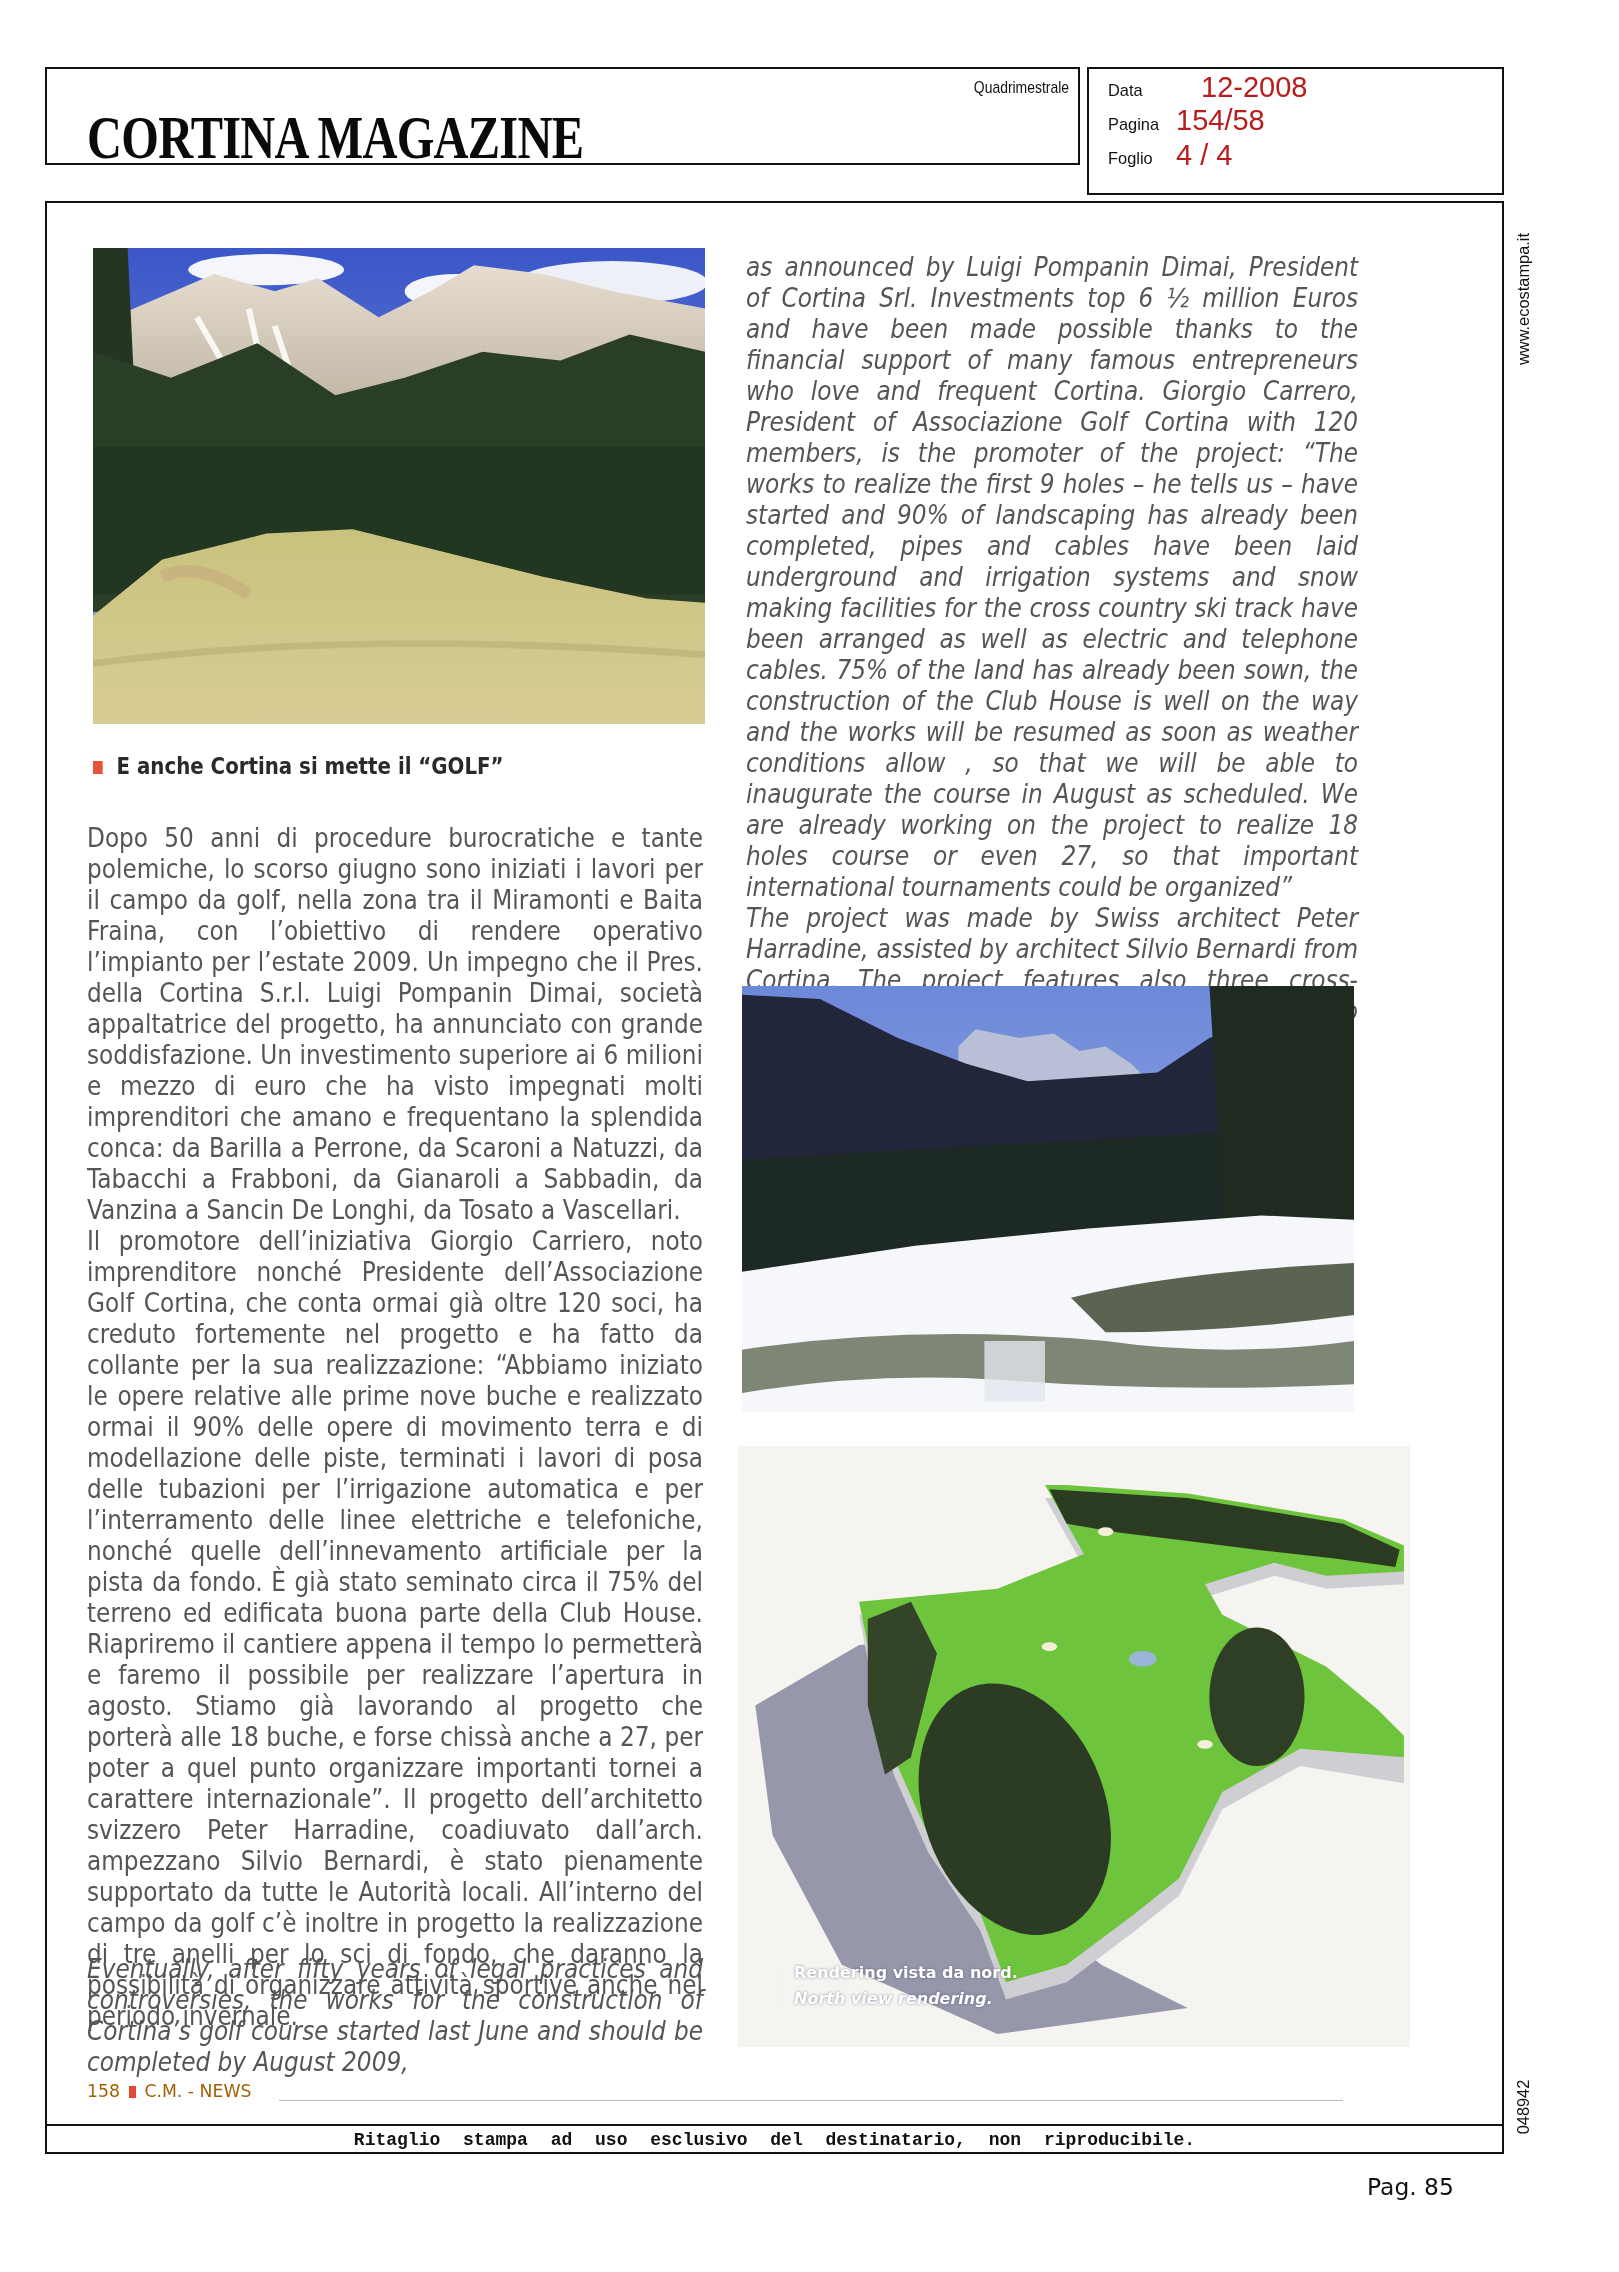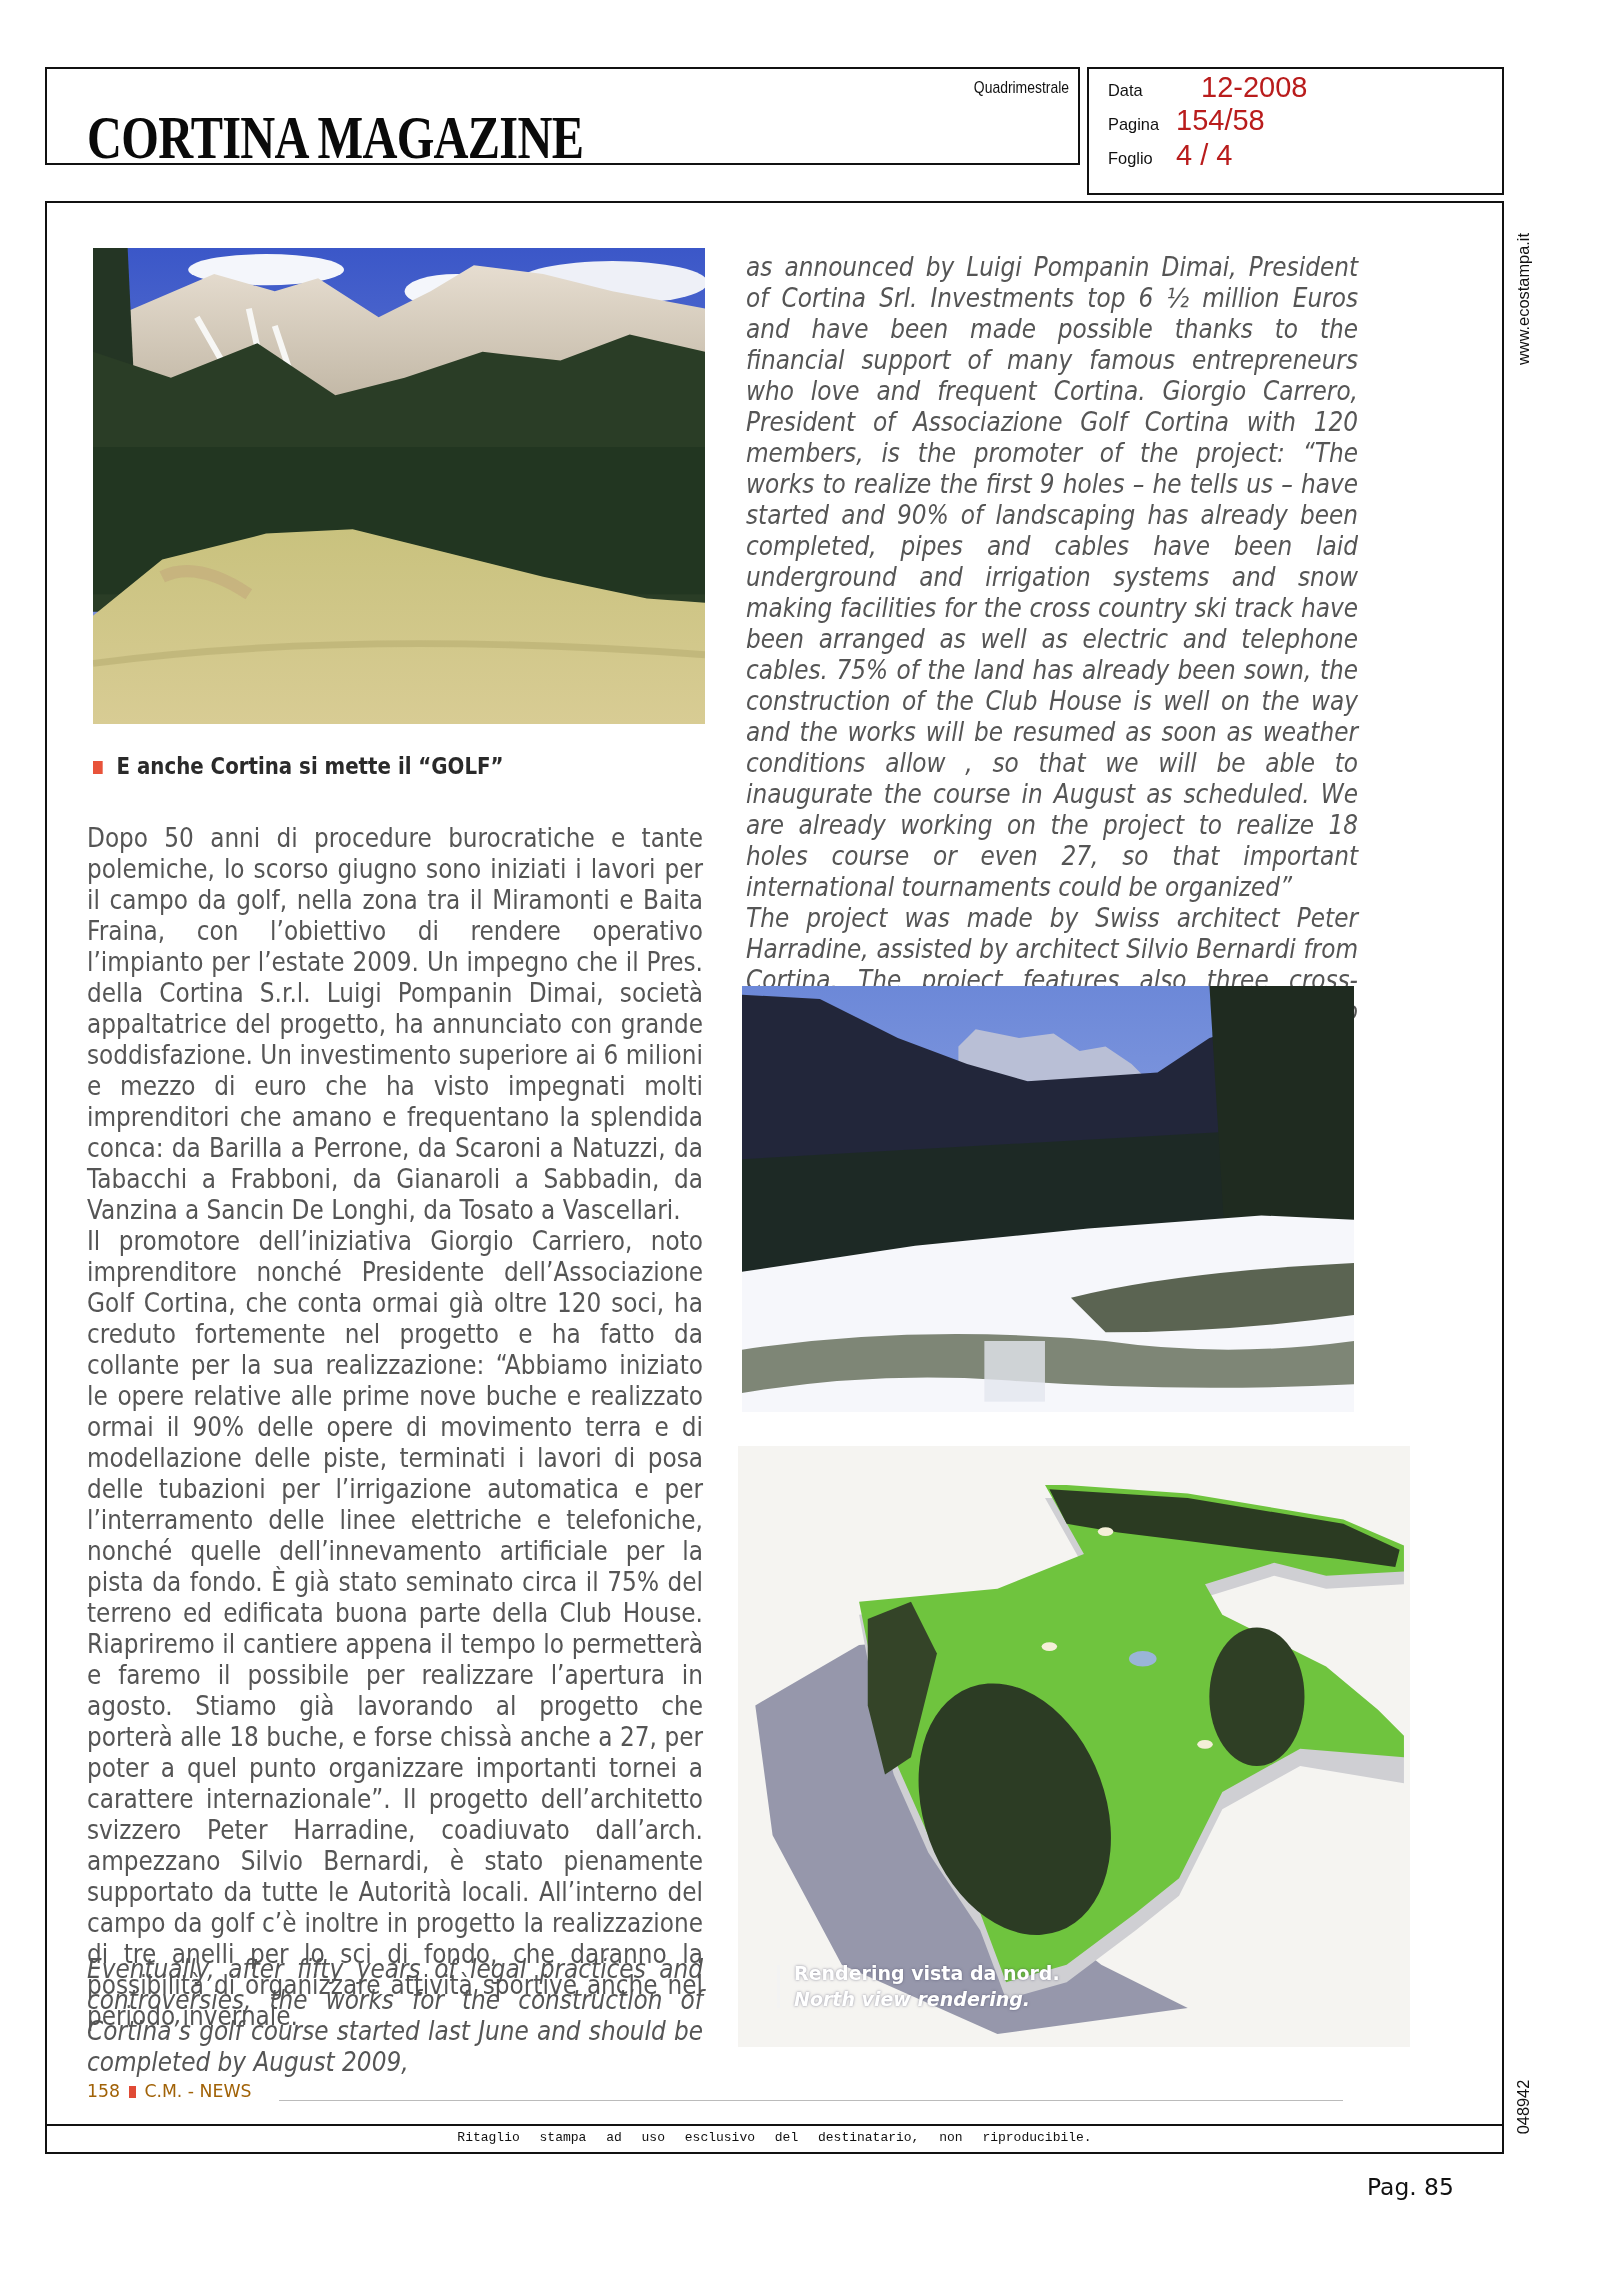--- a/index.html
+++ b/index.html
@@ -10,21 +10,21 @@
   .hdr-left { left:45px; top:67px; width:1035px; height:98px; border:2.6px solid #111; box-sizing:border-box; }
   .hdr-right { left:1087px; top:67px; width:417px; height:128px; border:2.6px solid #111; box-sizing:border-box; }
   .mag-title { left:87px; top:102px; font-family:"Liberation Serif", serif; font-weight:bold; font-size:62px; letter-spacing:-0.9px; transform:scaleX(0.78); transform-origin:left center; color:#0a0a0a; white-space:nowrap; }
   .period { right:8.7px; top:8.7px; font-family:"Liberation Sans", sans-serif; font-size:16.4px; transform:scaleX(0.85); transform-origin:right top; white-space:nowrap; }
   .meta-label { font-size:16.4px; color:#111; }
   .meta-value { font-size:29px; color:#b91c1c; }
 
   
   .body-frame { left:45px; top:201px; width:1459px; height:1953px; border:2.6px solid #111; box-sizing:border-box; }
   .disclaimer-line { left:45px; top:2124px; width:1459px; height:0; border-top:2.6px solid #111; }
-  .disclaimer { left:45px; top:2130px; width:1459px; text-align:center; font-family:"Liberation Mono", monospace; font-size:13px; font-weight:normal; word-spacing:12px; }
+  .disclaimer { left:45px; top:2130px; width:1459px; text-align:center; font-family:"Liberation Mono", monospace; font-size:18px; font-weight:bold; word-spacing:12px; }
 
   .side-url { left:1510px; top:212px; width:26px; height:173px; }
   .side-url span, .side-code span { position:absolute; left:50%; top:50%; transform:translate(-50%,-50%) rotate(-90deg); white-space:nowrap; font-size:16.4px; }
   .side-code { left:1510px; top:2063px; width:26px; height:87px; }
 
   .pag { left:1367px; top:2173px; font-family:"DejaVu Sans", sans-serif; font-size:23.4px; }
 
   
   .photo { overflow:hidden; }
   .photo svg { display:block; width:100%; height:100%; }
@@ -35,21 +35,21 @@
   
   .article-title { left:93px; top:753px; font-family:"DejaVu Sans", sans-serif; font-weight:bold; font-size:22.5px; color:#2a2a2a; transform:scaleX(0.88); transform-origin:left; white-space:nowrap; }
   .bullet { display:inline-block; width:11.2px; height:13px; background:#e8533a; margin-right:15.6px; vertical-align:middle; }
   .col-text { font-family:"DejaVu Sans", sans-serif; font-size:27px; line-height:31px; color:#555; text-align:justify; }
   .col-text p { margin:0; }
   .col-left { left:87px; top:822px; width:616px; }
   .col-left-it { left:87px; top:1953px; width:616px; font-style:italic; }
   .col-right { left:746px; top:251px; width:612px; font-style:italic; }
   .cond { transform:scaleX(0.86); transform-origin:left top; width:calc(100% / 0.86); }
 
-  .caption { left:794px; top:1960px; color:#fff; font-family:"DejaVu Sans", sans-serif; font-size:19px; line-height:26px; font-weight:bold; text-shadow:0 0 2.6px rgba(60,60,90,0.6); }
+  .caption { left:794px; top:1960px; color:#fff; font-family:"DejaVu Sans", sans-serif; font-size:16px; line-height:26px; font-weight:bold; text-shadow:0 0 2.6px rgba(60,60,90,0.6); }
   .caption .it { font-style:italic; }
   .caption-bar { left:777px; top:1965px; width:2.6px; height:43px; background:#f3f3f3; }
 
   
   .folio { left:87px; top:2081px; font-family:"DejaVu Sans", sans-serif; font-size:17.3px; color:#999; white-space:nowrap; }
   .folio .num { color:#a16207; }
   .folio .sq { display:inline-block; width:7px; height:12px; background:#e04a35; margin:0 8.7px; vertical-align:middle; }
   .folio .news { color:#a16207;margin-top:24px; }
   .folio-rule { left:279px; top:2100px; width:1064px; height:0.9px; background:#bbb; }
 </style>

